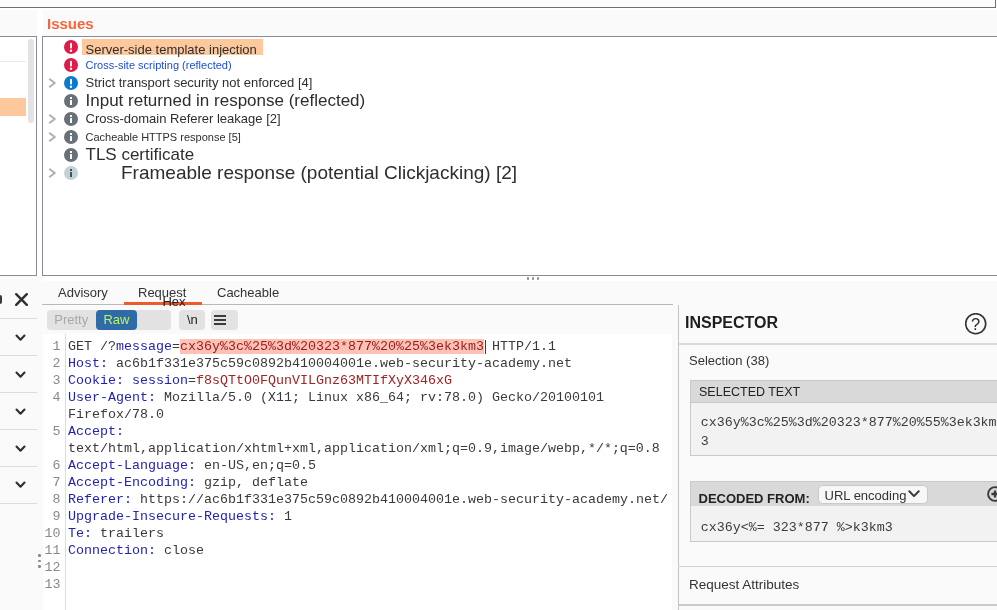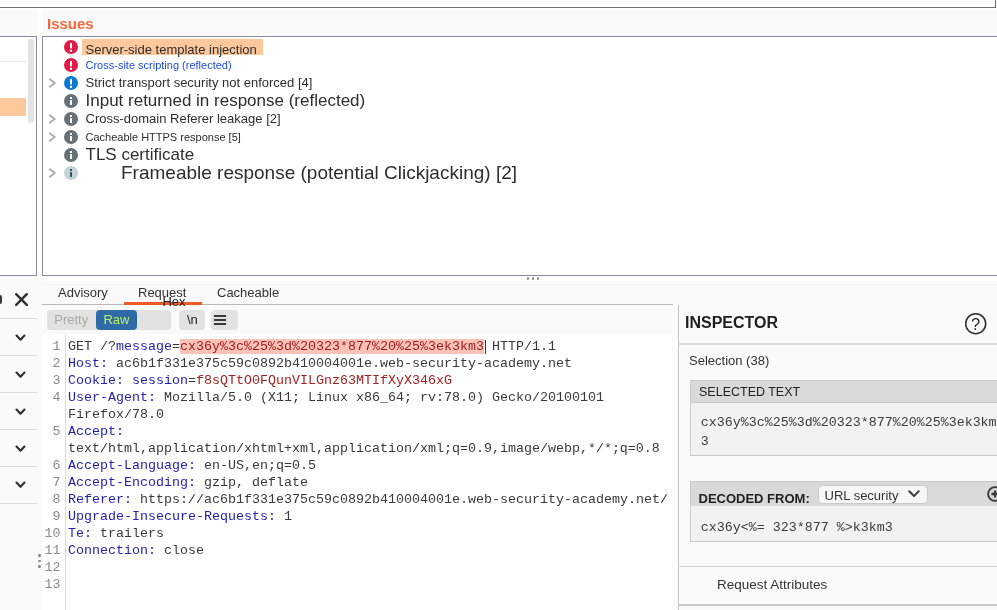--- a/index.html
+++ b/index.html
@@ -175,32 +175,32 @@
 <div class="abs" style="left:685px;top:314px;font-size:16px;font-weight:bold;color:#1e1e1e;">INSPECTOR</div>
 <svg class="abs" style="left:964.8px;top:312.7px;" width="22" height="22" viewBox="0 0 22 22">
     <circle cx="10.7" cy="10.7" r="10" fill="none" stroke="#333" stroke-width="1.6"></circle>
     <text x="10.7" y="16.6" text-anchor="middle" font-family="Liberation Sans" font-size="16.5" fill="#2a2a2a">?</text>
   </svg>
 <div class="abs" style="left:689px;top:352.8px;font-size:13px;color:#333;">Selection (38)</div>
 
 <div class="abs" style="left:690px;top:379.5px;width:308px;height:22.3px;background:#d9d9d9;border:1px solid #c9c9c9;border-bottom:none;"></div>
 <div class="abs" style="left:699px;top:384.5px;font-size:12.5px;font-weight:normal;color:#222;">SELECTED TEXT</div>
 <div class="abs" style="left:690px;top:401.8px;width:308px;height:54px;background:#f2f2f2;border:1px solid #c9c9c9;"></div>
-<div class="abs mono" style="left:700.7px;top:412.5px;font-size:13.33px;line-height:19px;color:#3c3c3c;white-space:pre;">cx36y%3c%25%3d%20323*877%20%25%3ek3km
+<div class="abs mono" style="left:700.7px;top:412.5px;font-size:13.33px;line-height:19px;color:#3c3c3c;white-space:pre;">cx36y%3c%25%3d%20323*877%20%55%3ek3km
 3</div>
 
 <div class="abs" style="left:690px;top:480.5px;width:308px;height:25.5px;background:#d9d9d9;border:1px solid #c9c9c9;border-bottom:none;"></div>
 <div class="abs" style="left:698.5px;top:491px;font-size:13px;font-weight:bold;color:#222;">DECODED FROM:</div>
 <div class="abs" style="left:817.5px;top:484.5px;width:110.5px;height:19.3px;background:#f7f7f7;border:1px solid #c9c9c9;border-radius:4.5px;"></div>
-<div class="abs" style="left:824.5px;top:487.5px;font-size:13px;color:#333;">URL security</div>
+<div class="abs" style="left:824.5px;top:487.5px;font-size:13px;color:#333;">URL encoding</div>
 <svg class="abs" style="left:908.4px;top:489.9px;" width="12" height="8" viewBox="0 0 12 8">
     <path d="M1.3 1.3 L6 6.1 L10.7 1.3" stroke="#3a3a3a" stroke-width="2" fill="none" stroke-linecap="round" stroke-linejoin="round"></path>
   </svg>
 <svg class="abs" style="left:986.6px;top:485.8px;" width="16" height="16" viewBox="0 0 16 16">
     <circle cx="8" cy="8" r="6.9" fill="none" stroke="#3a3a3a" stroke-width="1.9"></circle>
     <path d="M8 4.4 V11.6 M4.4 8 H11.6" stroke="#3a3a3a" stroke-width="2.3"></path>
   </svg>
 <div class="abs" style="left:690px;top:506px;width:308px;height:35.5px;background:#f2f2f2;border:1px solid #c9c9c9;border-top:none;"></div>
 <div class="abs mono" style="left:700.7px;top:520px;font-size:13.33px;color:#3c3c3c;white-space:pre;">cx36y&lt;%= 323*877 %&gt;k3km3</div>
 
 <div class="abs" style="left:677.5px;top:565.5px;width:319.5px;height:1.2px;background:#d4d4d4;"></div>
-<div class="abs" style="left:689px;top:576.5px;font-size:13.5px;color:#333;margin-left:28px;">Request Attributes</div>
+<div class="abs" style="left:689px;top:576.5px;font-size:13.5px;color:#333;">Request Attributes</div>
 <div class="abs" style="left:677.5px;top:604.3px;width:319.5px;height:1.4px;background:#c9c9c9;"></div>
 
 </body></html>

